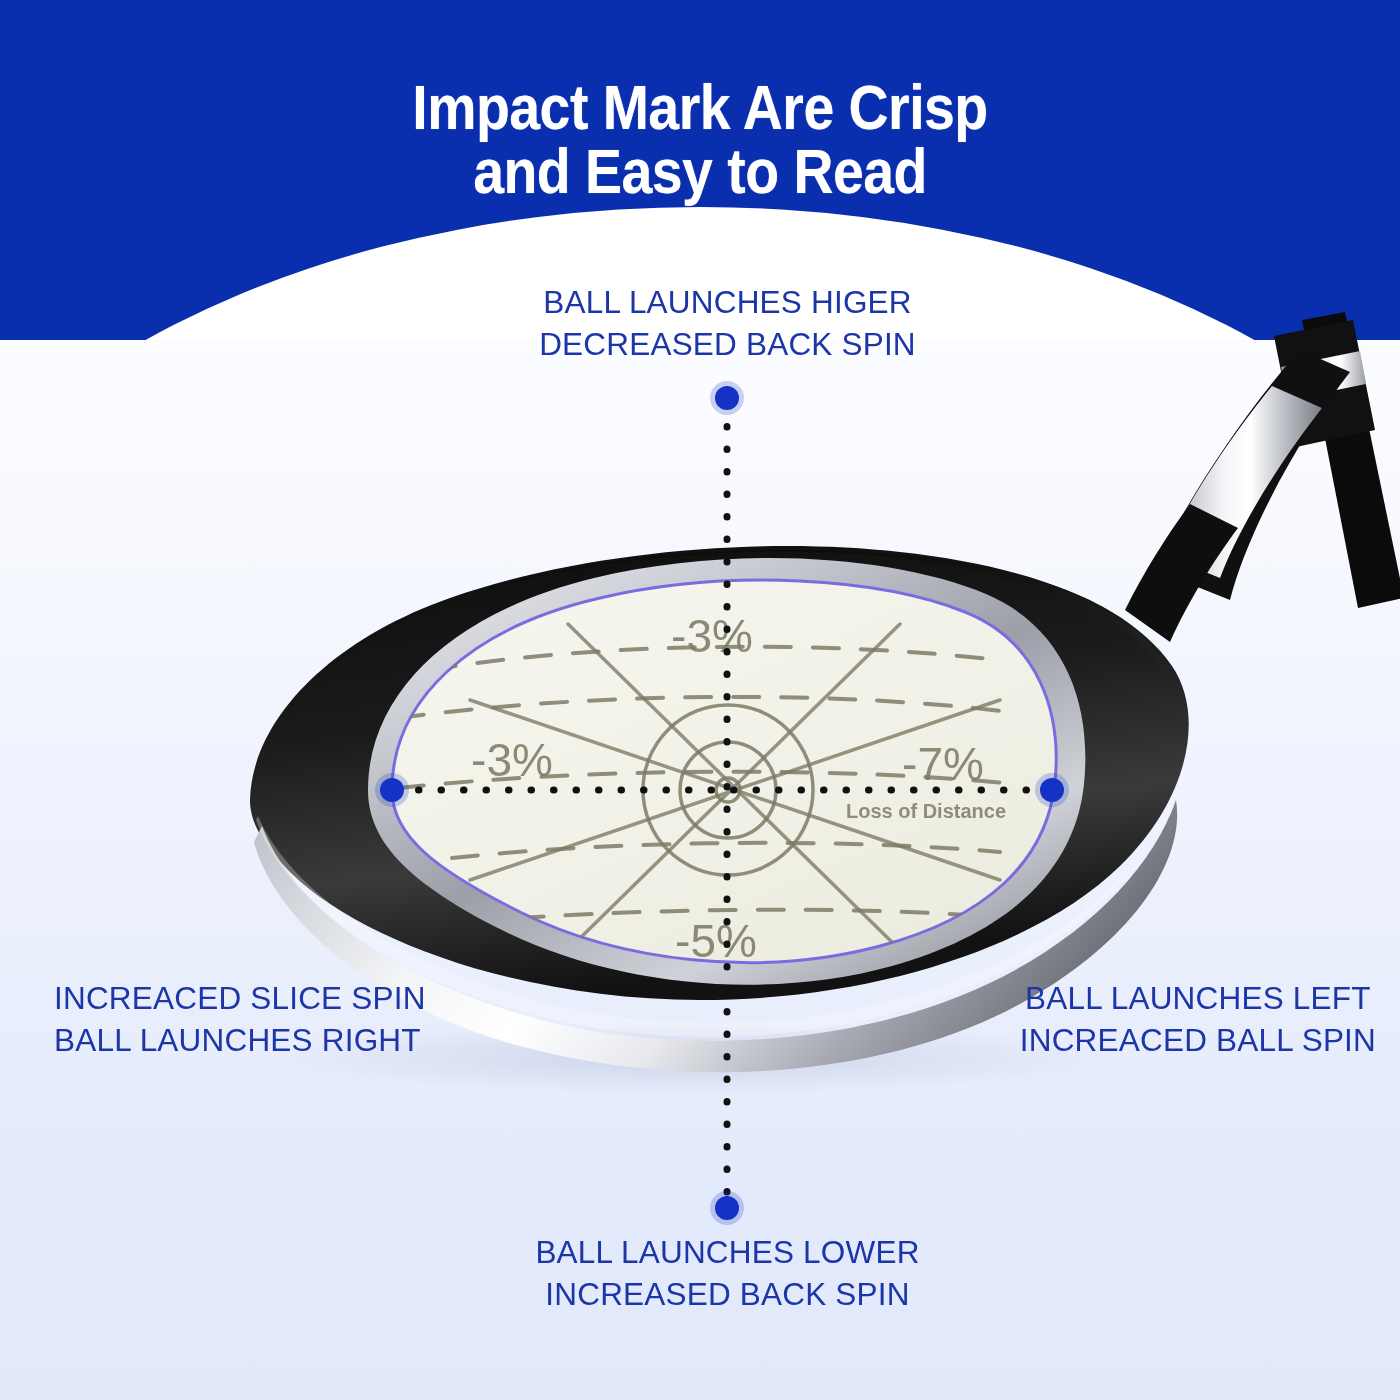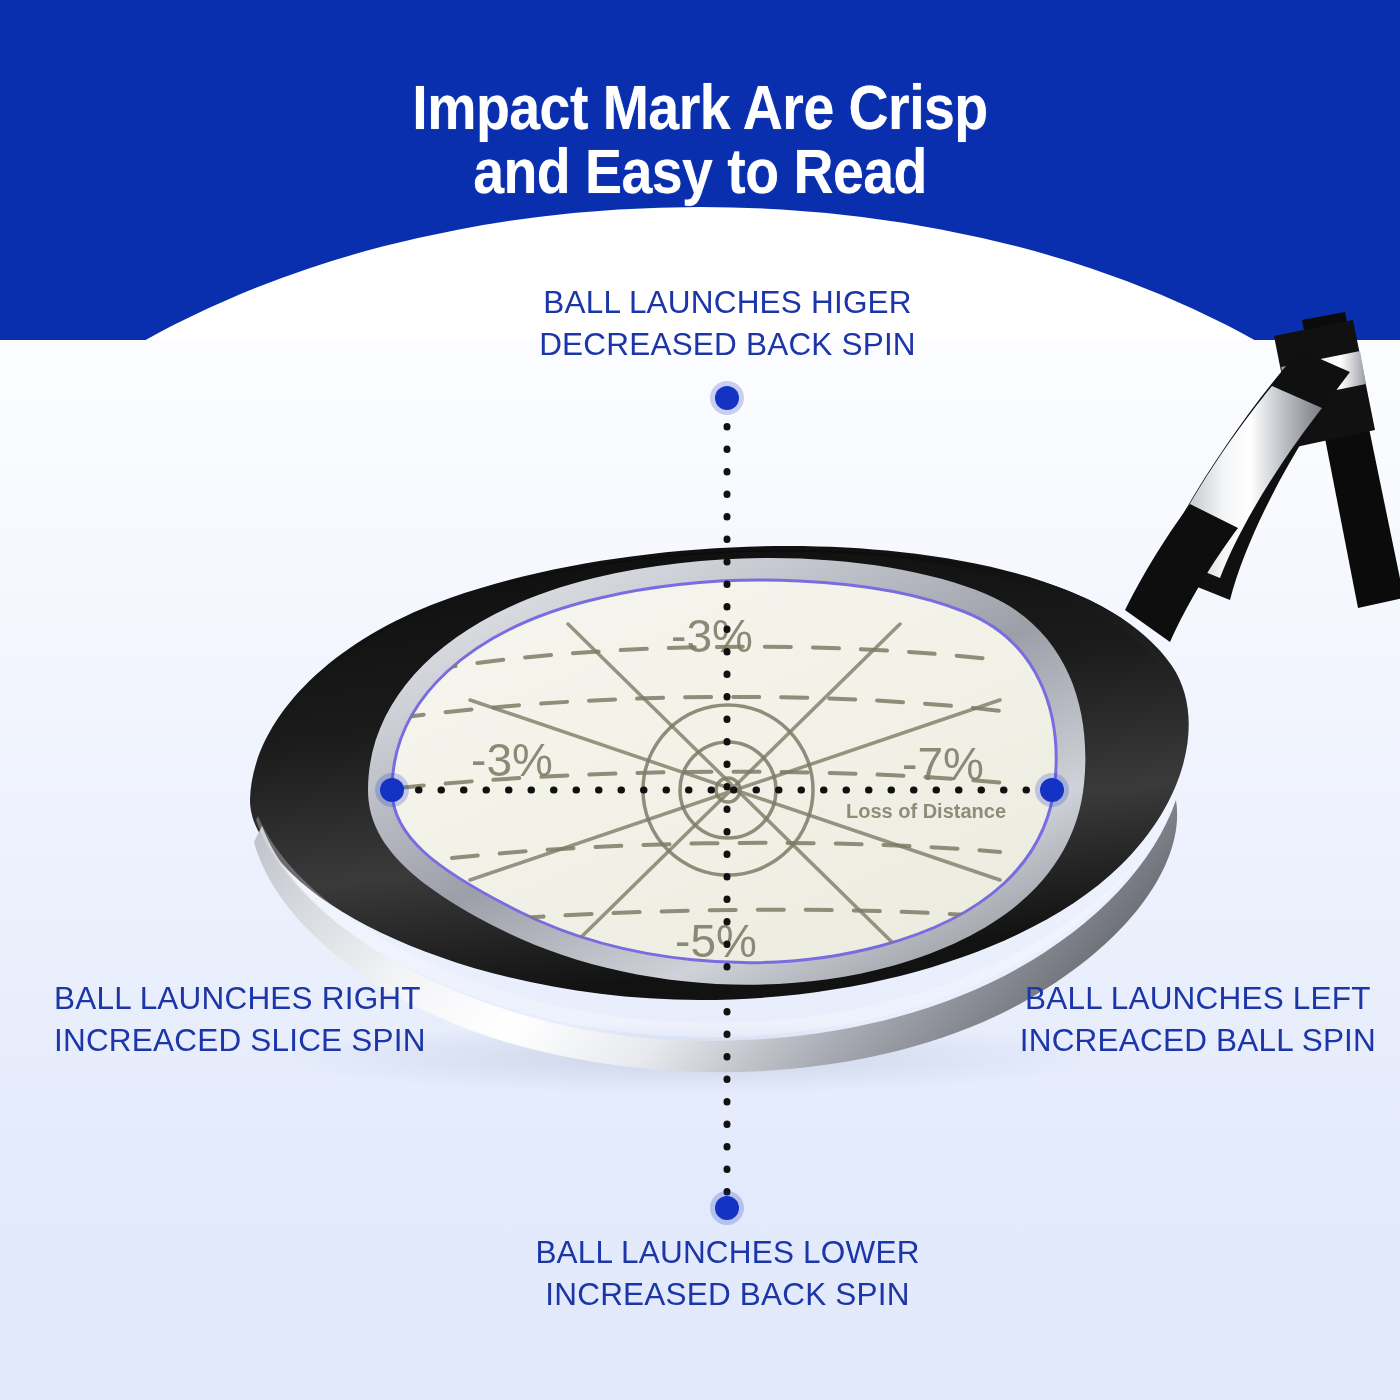--- a/index.html
+++ b/index.html
@@ -252,22 +252,22 @@
     <span class="line">Impact Mark Are Crisp</span>
     <span class="line">and Easy to Read</span>
   </h1>
 
   <div class="callout c-top">
     <span class="ln">BALL LAUNCHES HIGER</span>
     <span class="ln">DECREASED BACK SPIN</span>
   </div>
 
   <div class="callout c-left">
+    <span class="ln">INCREACED SLICE SPIN</span>
     <span class="ln">BALL LAUNCHES RIGHT</span>
-    <span class="ln">INCREACED SLICE SPIN</span>
   </div>
 
   <div class="callout c-right">
     <span class="ln">BALL LAUNCHES LEFT</span>
     <span class="ln">INCREACED BALL SPIN</span>
   </div>
 
   <div class="callout c-bottom">
     <span class="ln">BALL LAUNCHES LOWER</span>
     <span class="ln">INCREASED BACK SPIN</span>

